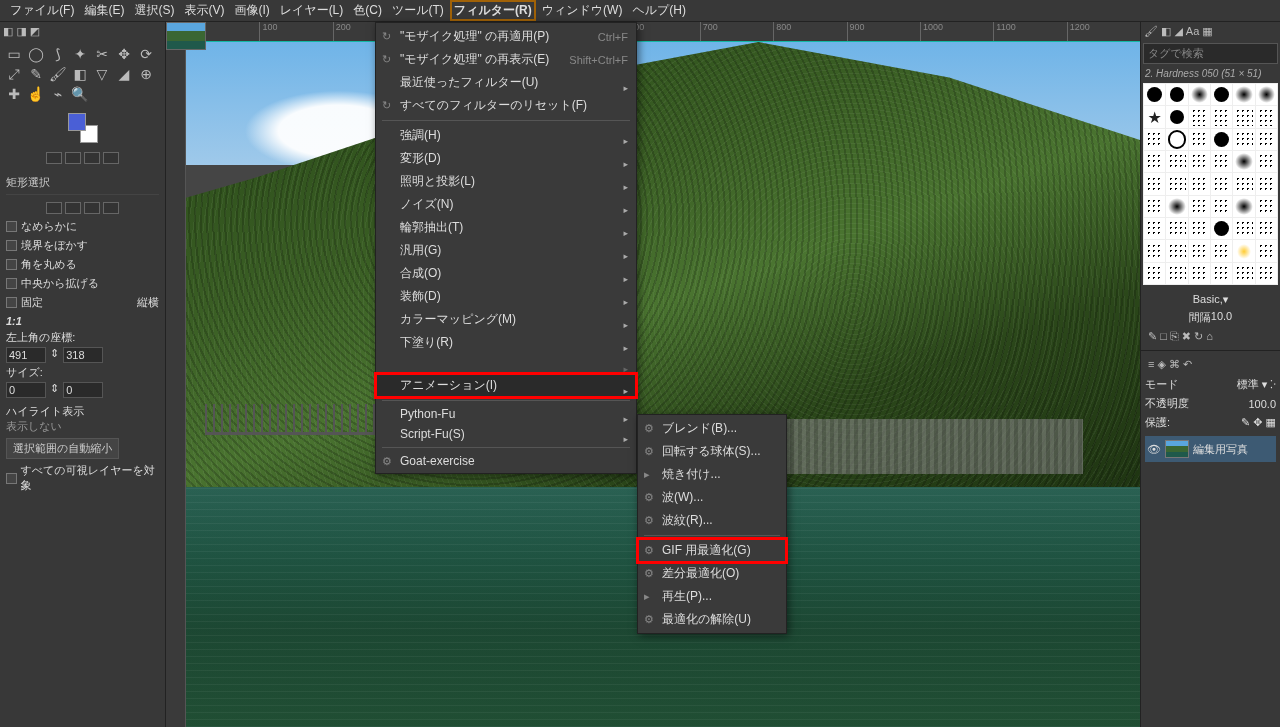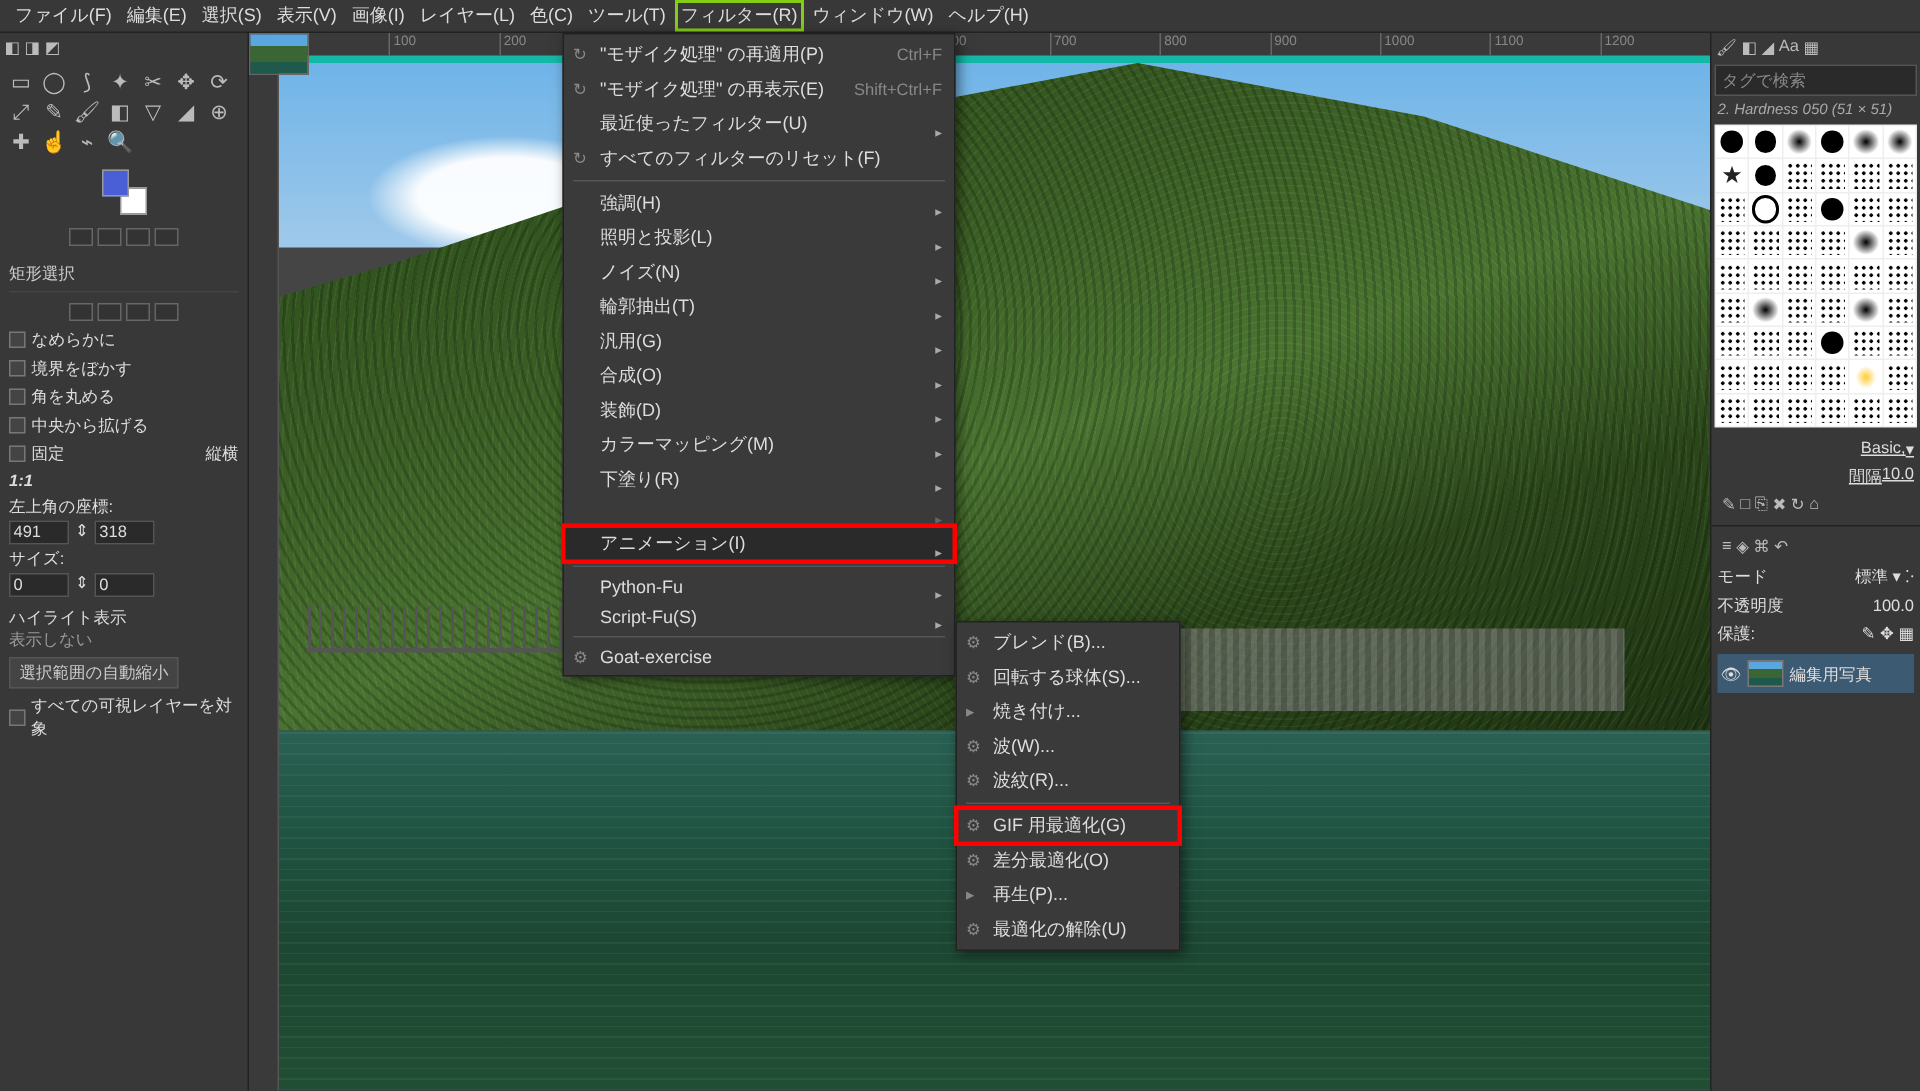--- a/index.html
+++ b/index.html
@@ -1,36 +1,36 @@
 <!DOCTYPE html>
 <html><head>
 <meta charset="utf-8">
 <style>
 * { margin: 0; padding: 0; box-sizing: border-box; user-select: none; }
 body { font-family: "Segoe UI", "Yu Gothic UI", sans-serif; font-size: 12px; color: #ddd; background: #2b2b2b; width: 1280px; height: 727px; overflow: hidden; position: relative; }
 
 .menubar { display: flex; background: #383838; height: 22px; align-items: center; padding-left: 6px; gap: 2px; border-bottom: 1px solid #222; }
 .menubar > div { padding: 2px 4px; cursor: pointer; position: relative; }
-.menubar > div.hl { border: 2px solid #84cc16; padding: 0 2px; z-index: 20; }
+.menubar > div.hl { border: 2px solid #a16207; padding: 0 2px; z-index: 20; font-weight: bold; }
 
 .container { position: relative; width: 100%; height: calc(100% - 22px); display: flex; }
 
 .left-dock { width: 166px; background: #383838; border-right: 1px solid #222; }
 .toolbox { padding: 4px; display: flex; flex-wrap: wrap; gap: 2px; }
 .toolbox .tool { width: 20px; height: 18px; display: flex; justify-content: center; align-items: center; font-size: 14px; color: #bbb; }
 .tool-opts { padding: 4px 6px; font-size: 11px; }
 .tool-opts .hdr { color: #ccc; padding: 4px 0; font-size: 11px; border-bottom: 1px solid #444; margin-bottom: 4px; }
 .chk { display: flex; align-items: center; gap: 4px; padding: 2px 0; }
 .chk .box { width: 11px; height: 11px; border: 1px solid #777; background: #444; display: inline-block; }
 .row-inp { display: flex; gap: 4px; padding: 2px 0; align-items: flex-start; }
 .row-inp input { width: 40px; background: #2a2a2a; border: 1px solid #555; color: #ddd; font-size: 11px; padding: 1px 2px; }
 .btn-small { background: #444; border: 1px solid #555; padding: 2px 6px; font-size: 11px; color: #ccc; display: inline-block; margin-top: 4px; }
 
 .canvas-wrap { flex: 1; position: relative; background: #454545; }
-.ruler-top { position: absolute; top: 0; left: 20px; right: 0; height: 20px; background: #3a3a3a; border-bottom: 5px solid #14b8a6; display:flex; overflow:hidden; z-index:2; }
+.ruler-top { position: absolute; top: 0; left: 20px; right: 0; height: 20px; background: #3a3a3a; border-bottom: 1px solid #14b8a6; display:flex; overflow:hidden; z-index:2; }
 .ruler-top div { flex:1; border-left:1px solid #666; font-size:9px; color:#888; padding-left:2px; }
 .ruler-left { position: absolute; top: 20px; left: 0; width: 20px; bottom: 0; background: #3a3a3a; border-right: 1px solid #555; z-index:2; }
 .img-area { position: absolute; top: 20px; left: 20px; right: 0; bottom: 0; overflow: hidden; }
 .photo { position:absolute; inset:0; }
 .photo .sky { position:absolute; top:0; left:0; right:0; height:18%; background: linear-gradient(#6fb4e8, #9fc9ea); }
 .photo .cloud { position:absolute; top:6%; left:2%; width:28%; height:14%; background: radial-gradient(ellipse 50% 60% at 50% 50%, #fff 0%, #fff 45%, transparent 70%); opacity:0.95; }
 .photo .forest { position:absolute; top:0; left:0; right:0; height:65%; background: linear-gradient(160deg, #274717 0%, #3a5e24 35%, #4a7430 55%, #2b471a 75%, #1f3512 100%); clip-path: polygon(0 100%, 0 35%, 8% 30%, 22% 20%, 40% 8%, 60% 0%, 80% 8%, 100% 22%, 100% 100%); }
 .photo .forest::after { content:""; position:absolute; inset:0; background: repeating-radial-gradient(circle at 30% 40%, rgba(0,0,0,0.18) 0 2px, transparent 2px 6px), repeating-radial-gradient(circle at 70% 60%, rgba(255,255,255,0.05) 0 1px, transparent 1px 5px); }
 .photo .water { position:absolute; top:65%; left:0; right:0; bottom:0; background: linear-gradient(#2a6153 0%, #1f594b 30%, #15473a 100%); }
 .photo .water::before { content:""; position:absolute; inset:0; background: linear-gradient(to bottom, rgba(58,94,36,0.6) 0%, rgba(31,53,18,0.7) 40%, transparent 100%); transform: scaleY(-1); opacity:0.5; }
@@ -46,21 +46,21 @@
 .brush-hdr { font-size: 10px; font-style: italic; padding: 2px 4px; color:#aaa; }
 .brush-grid { display: grid; grid-template-columns: repeat(6, 1fr); gap: 1px; background: #eee; padding:1px; }
 .brush-grid .b { width: 100%; aspect-ratio: 1; background: #fff; display:flex; align-items:center; justify-content:center; font-size:11px; color:#222; overflow:hidden; }
 .brush-grid .b.circle::after { content:""; width:70%; height:70%; border-radius:50%; background:#000; }
 .brush-grid .b.soft::after { content:""; width:80%; height:80%; border-radius:50%; background: radial-gradient(#000 0%, transparent 70%); }
 .brush-grid .b.star::after { content:"★"; font-size:16px; }
 .brush-grid .b.tex::after { content:""; width:80%; height:80%; background: radial-gradient(circle at 50% 50%, #000 0 1px, transparent 1px) 0 0/5px 5px; }
 .brush-grid .b.ring::after { content:""; width:70%; height:70%; border-radius:50%; border:2px solid #000; }
 .brush-grid .b.yellow::after { content:""; width:70%; height:70%; border-radius:50%; background: radial-gradient(#ffcc33 0%, transparent 70%); }
 .brush-ctl { padding: 4px; font-size: 11px; }
-.brush-ctl .line { display:flex; justify-content:flex-end; padding:2px 0;text-decoration:underline; }
+.brush-ctl .line { display:flex; justify-content:center; padding:2px 0; }
 .layers { border-top:1px solid #222; padding:4px; font-size:11px; flex:1; }
 .layers .line { display:flex; justify-content:space-between; align-items:center; padding:2px 0; }
 .layer-row { display:flex; align-items:center; gap:4px; padding:4px 2px; background:#3d5a73; margin-top:4px; }
 .layer-row .eye { width:14px; text-align:center; }
 .layer-row .thumb { width:24px; height:18px; background: linear-gradient(#5aa6de 0 30%, #3a6633 30% 70%, #1f594b 70% 100%); border:1px solid #777; }
 
 
 .menu { position: absolute; background: #3a3a3a; border: 1px solid #222; box-shadow: 2px 2px 8px rgba(0,0,0,0.5); min-width: 240px; z-index: 100; padding: 2px 0; }
 .menu .mi { display: flex; align-items: center; padding: 3px 8px 3px 24px; cursor: pointer; position: relative; min-height: 20px; }
 .menu .mi .lbl { flex: 1; white-space: nowrap; }
@@ -353,20 +353,24 @@
     <div class="mi">
       <span class="ico">↻</span>
       <span class="lbl">すべてのフィルターのリセット(F)</span>
     </div>
     <div class="sep"></div>
     <div class="mi">
       <span class="lbl">強調(H)</span>
       <span class="sub"></span>
     </div>
     <div class="mi">
+      <span class="lbl">変形(D)</span>
+      <span class="sub"></span>
+    </div>
+    <div class="mi">
       <span class="lbl">照明と投影(L)</span>
       <span class="sub"></span>
     </div>
     <div class="mi">
       <span class="lbl">ノイズ(N)</span>
       <span class="sub"></span>
     </div>
     <div class="mi">
       <span class="lbl">輪郭抽出(T)</span>
       <span class="sub"></span>

